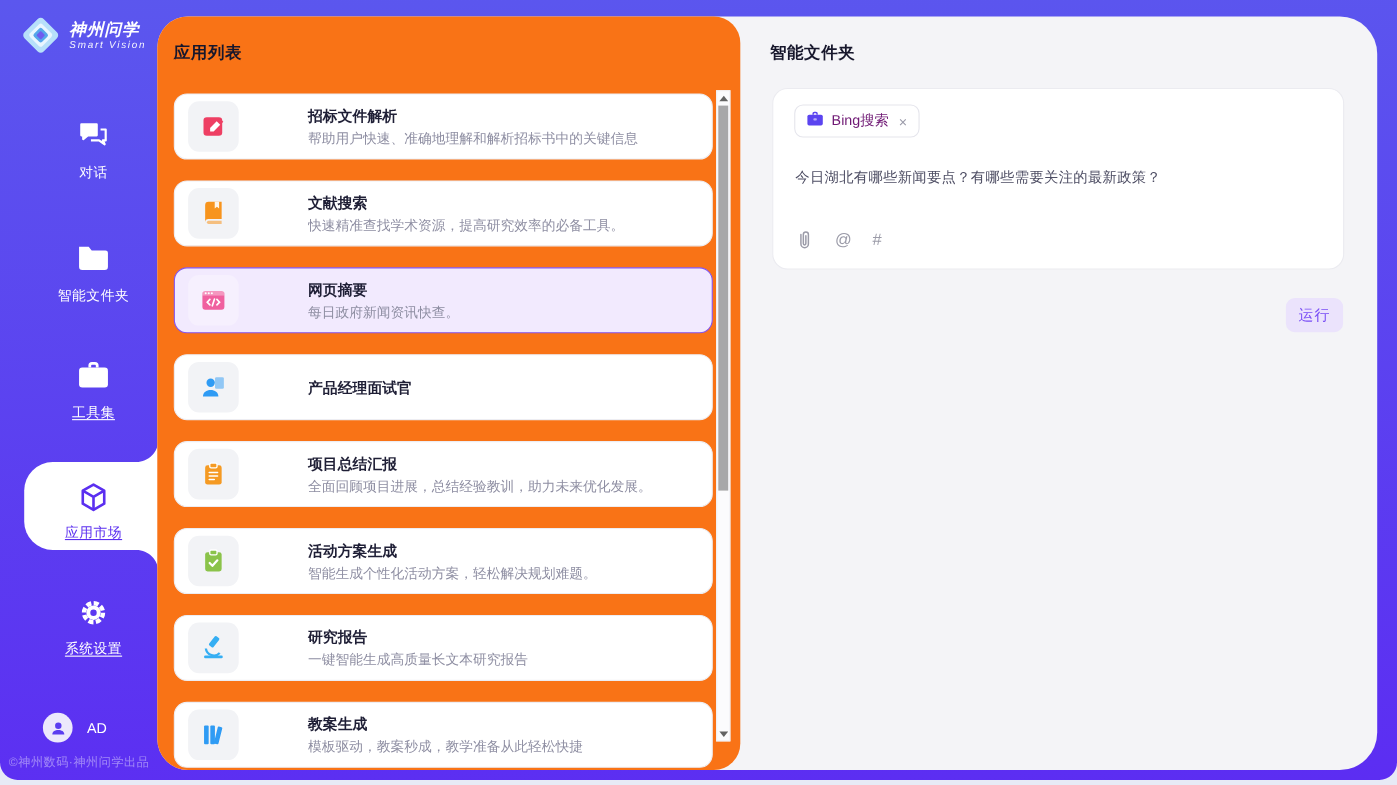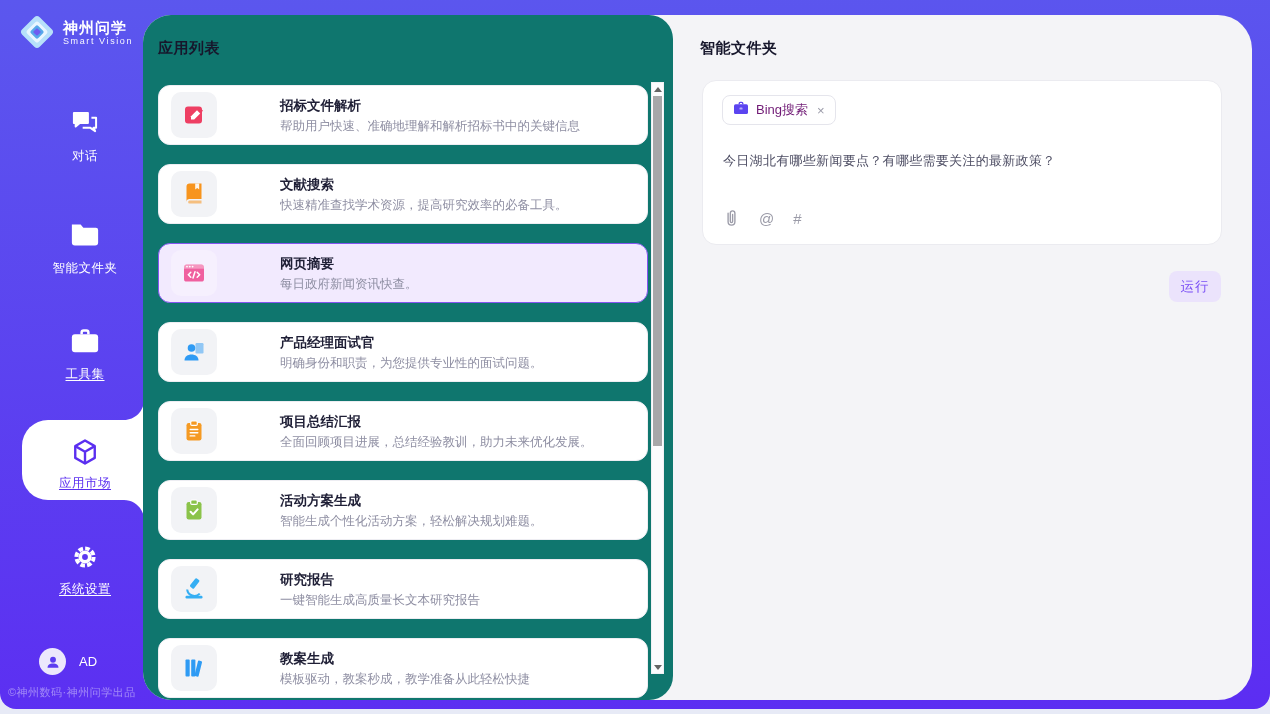--- a/index.html
+++ b/index.html
@@ -9,21 +9,21 @@
     font-family:"Liberation Sans","DejaVu Sans",sans-serif;
     -webkit-font-smoothing:antialiased;
   }
   .frame{
     position:absolute;left:0;top:0;width:1270px;height:709px;
     background:linear-gradient(178deg,var(--sidebar-top) 0%,var(--sidebar-bottom) 100%);
     border-radius:0 0 16px 16px;
   }
   
   .sidebar{position:absolute;left:0;top:0;width:143px;height:709px;}
-  .brand{position:absolute;left:18px;top:13px;display:flex;align-items:center;gap:7px;}
+  .brand{position:absolute;left:18px;top:13px;display:flex;align-items:center;gap:7px;font-style:italic;}
   .brand svg{display:block;}
   .brand-name{font-size:15px;font-weight:bold;color:#fff;letter-spacing:1px;line-height:17px;}
   .brand-sub{font-size:9px;color:rgba(255,255,255,.95);letter-spacing:1.6px;}
   .active-blob{position:absolute;left:22px;top:420px;width:122px;height:80px;background:#fff;border-radius:26px 0 0 26px;}
   .fillet{position:absolute;left:124px;width:20px;height:20px;}
   .fillet.top{top:400px;}
   .fillet.bottom{top:500px;}
   #nav{position:absolute;inset:0;}
   .nav-item{position:absolute;left:15px;width:140px;text-align:center;color:#fff;cursor:pointer;z-index:2;}
   .nav-item .nav-icon{display:inline-block;height:30px;}
@@ -39,21 +39,21 @@
   .user-row{position:absolute;left:39px;top:648px;display:flex;align-items:center;gap:13px;cursor:pointer;text-align:center;}
   .avatar{width:27px;height:27px;border-radius:50%;background:#ece8fc;display:flex;align-items:center;justify-content:center;}
   .user-name{color:#fff;font-size:13px;}
   .copyright{position:absolute;left:8px;top:685px;font-size:11px;color:rgba(255,255,255,.42);letter-spacing:.5px;white-space:nowrap;}
   
   .content{
     position:absolute;left:143px;top:15px;width:1109px;height:685px;
     background:#f4f4f7;border-radius:28px 34px 34px 28px;
   }
   .list-panel{
-    position:absolute;left:0;top:0;bottom:0;width:530px;background:#0f766e;
+    position:absolute;left:0;top:0;bottom:0;width:530px;background:#f97316;
     border-radius:28px 24px 24px 28px;overflow:hidden;
   }
   .panel-title{margin:0;position:absolute;top:24px;font-size:15px;font-weight:bold;color:#17172c;letter-spacing:.5px;}
   .list-panel .panel-title{left:15px;}
   #app-list{position:absolute;top:70px;left:15px;width:490px;}
   .app-card{
     box-sizing:border-box;height:60px;margin-bottom:19px;background:#fff;
     border:1px solid #ededf2;border-radius:12px;display:flex;align-items:center;
     padding:0 12px;cursor:pointer;gap:48px;
   }
@@ -242,21 +242,20 @@
               <svg width="24" height="24" viewBox="0 0 24 24">
                 <rect x="13.5" y="3" width="8" height="10.5" rx="1.2" fill="#2f9bf4" opacity="0.5"></rect>
                 <g fill="#2f9bf4">
                   <circle cx="9.5" cy="8" r="3.8"></circle>
                   <path d="M2.5 20.5c0-4 3.2-6 7-6s7 2 7 6z"></path>
                 </g>
               </svg>
             </span>
     <span class="app-texts">
       <span class="app-title" style="display:block">产品经理面试官</span>
-      <span class="app-desc" style="display:block">明确身份和职责，为您提供专业性的面试问题。</span>
     </span>
   </div>
           <div class="app-card">
     <span class="app-icon">
               <svg width="24" height="24" viewBox="0 0 24 24">
                 <rect x="4.5" y="4" width="15" height="17.5" rx="2.2" fill="#f59a23"></rect>
                 <rect x="8.7" y="2" width="6.6" height="4.4" rx="1.2" fill="#f59a23" stroke="#fff" stroke-width="1.2"></rect>
                 <g stroke="#fff" stroke-width="1.4" stroke-linecap="round">
                   <path d="M8.2 10.5h7.6M8.2 13.7h7.6M8.2 16.9h4.6"></path>
                 </g>

